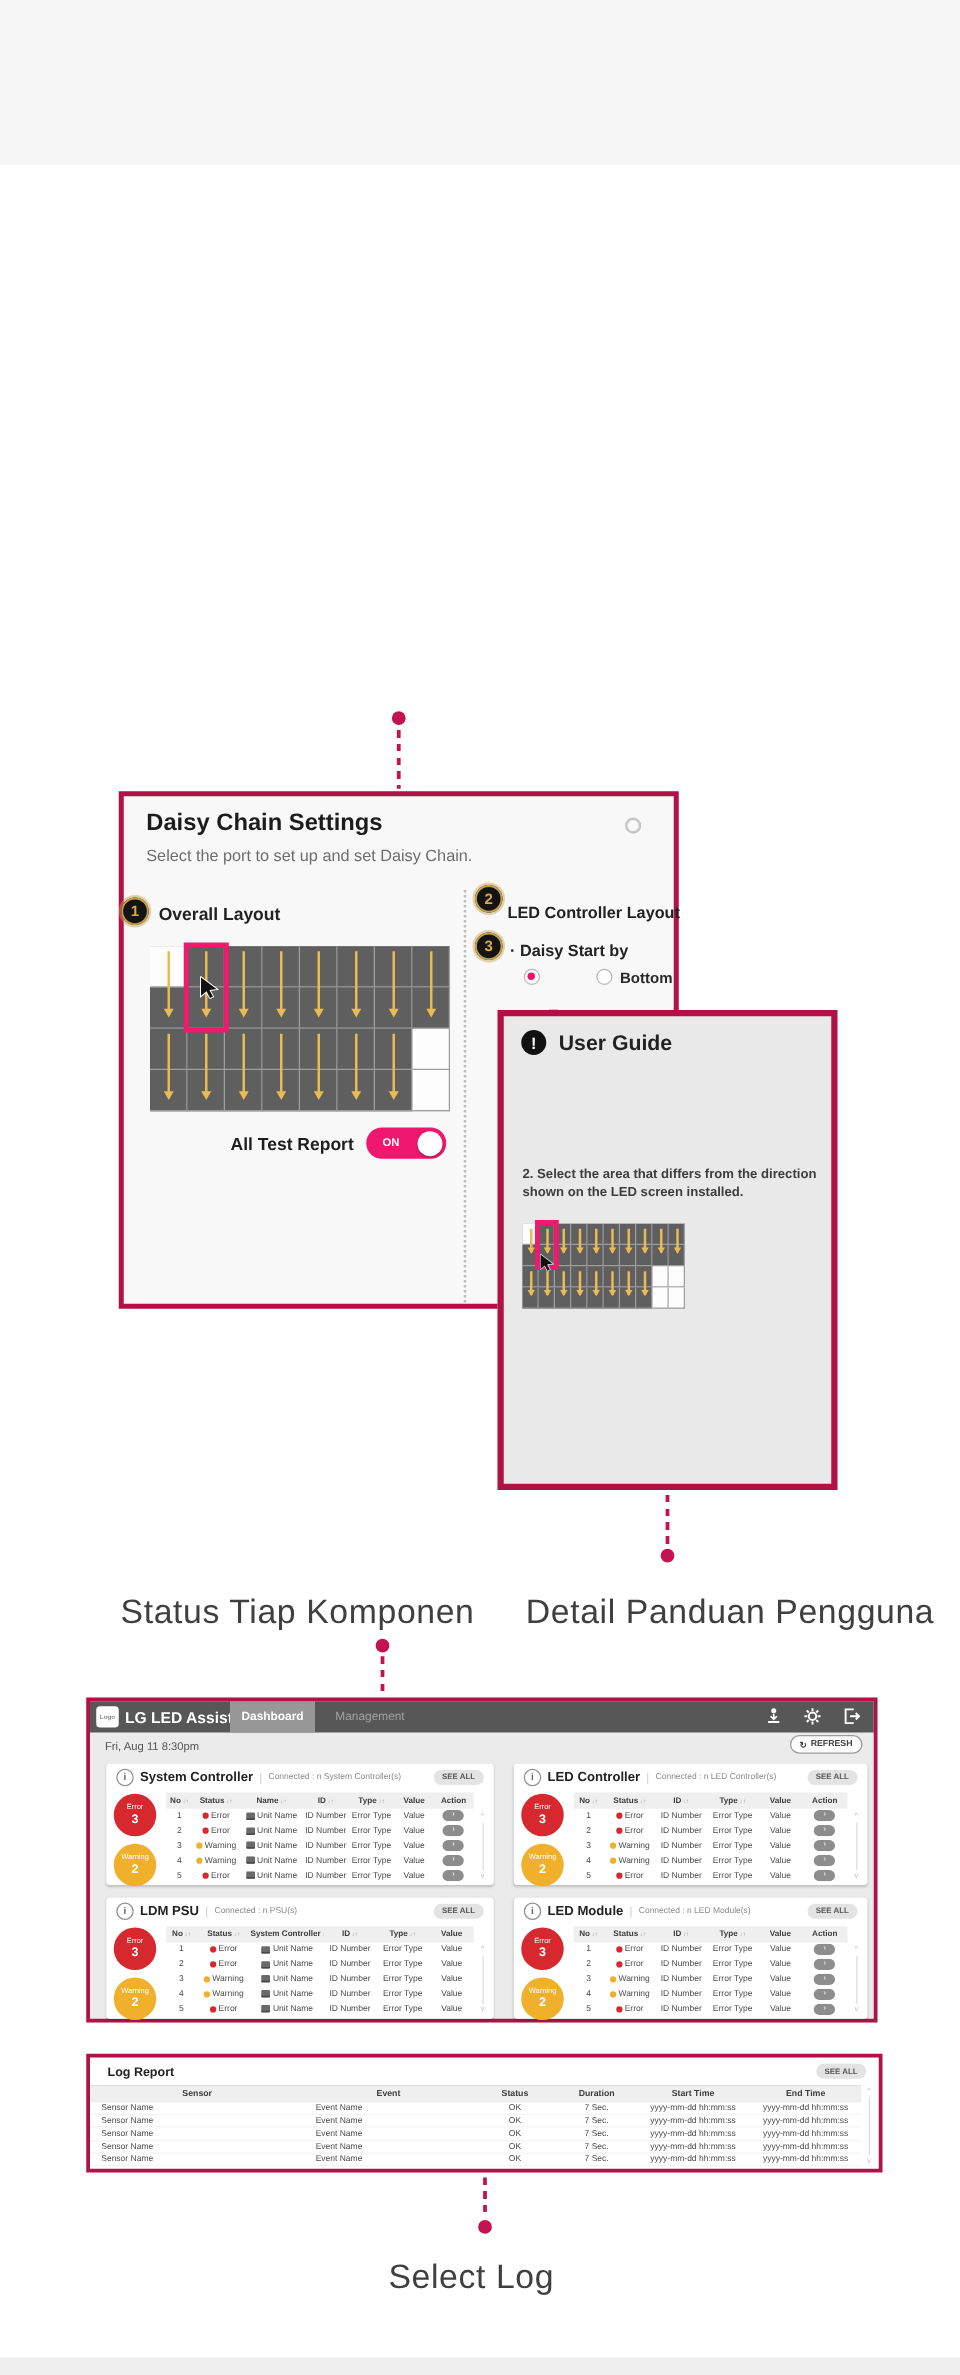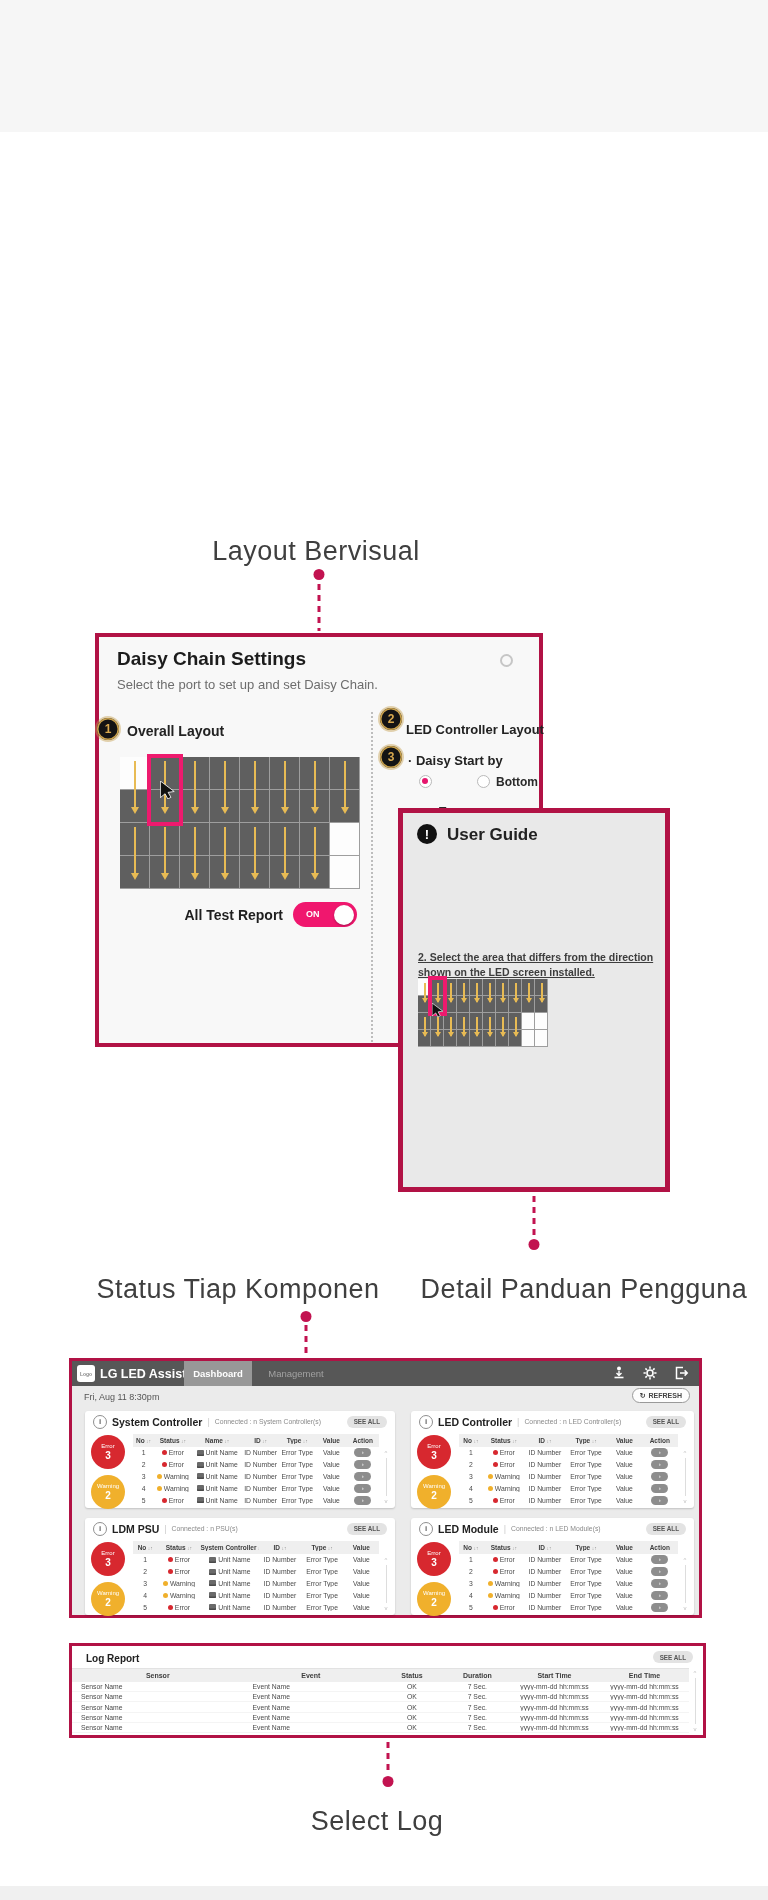--- a/index.html
+++ b/index.html
@@ -109,21 +109,20 @@
   .lcell{font-size:6.8px;color:#4a4a4a;white-space:nowrap;overflow:hidden;text-align:center;}
   .lcell.left{text-align:left;padding-left:9px;box-sizing:border-box;}
 </style>
 </head>
 <body>
 
 <div class="page">
   <div class="band top"></div>
   <div class="band bottom"></div>
 
-  <div class="biglabel" style="left:316px;top:536px;">Layout Bervisual</div>
   <div class="cdot" style="left:319px;top:569px;"></div>
   <div class="vdash" style="left:319px;top:584px;height:47px;"></div>
 
   <div class="panel daisy">
     <div class="daisy-title">Daisy Chain Settings</div>
     <div class="daisy-sub">Select the port to set up and set Daisy Chain.</div>
     <div class="gear-ring"></div>
   </div>
   <div class="stepnum" style="left:97px;top:718px;">1</div>
   <div class="steplabel" style="left:127px;top:723px;font-size:14px;">Overall Layout</div>
@@ -198,21 +197,21 @@
   <div class="radio" style="left:419px;top:775px;">
       <span class="rdot"></span>
     </div>
   <div class="rlabel" style="left:439px;top:805px;">Top</div>
   <div class="radio" style="left:477px;top:775px;"></div>
   <div class="rlabel" style="left:496px;top:775px;">Bottom</div>
 
   <div class="panel guide">
     <div class="bang">!</div>
     <div class="guide-title">User Guide</div>
-    <div class="gstep" style="top:137px;text-decoration:underline;">2. Select the area that differs from the direction
+    <div class="gstep" style="top:119px;">2. Select the area that differs from the direction
 shown on the LED screen installed.</div>
     <div class="ggrid mini" style="left: 15px; top: 166px; width: 130px; height: 68px;">
         <div class="gcell white" style="left: 0px; top: 0px; width: 13px; height: 17px;"></div>
         <div class="gcell" style="left: 13px; top: 0px; width: 13px; height: 17px;"></div>
         <div class="gcell" style="left: 26px; top: 0px; width: 13px; height: 17px;"></div>
         <div class="gcell" style="left: 39px; top: 0px; width: 13px; height: 17px;"></div>
         <div class="gcell" style="left: 52px; top: 0px; width: 13px; height: 17px;"></div>
         <div class="gcell" style="left: 65px; top: 0px; width: 13px; height: 17px;"></div>
         <div class="gcell" style="left: 78px; top: 0px; width: 13px; height: 17px;"></div>
         <div class="gcell" style="left: 91px; top: 0px; width: 13px; height: 17px;"></div>

